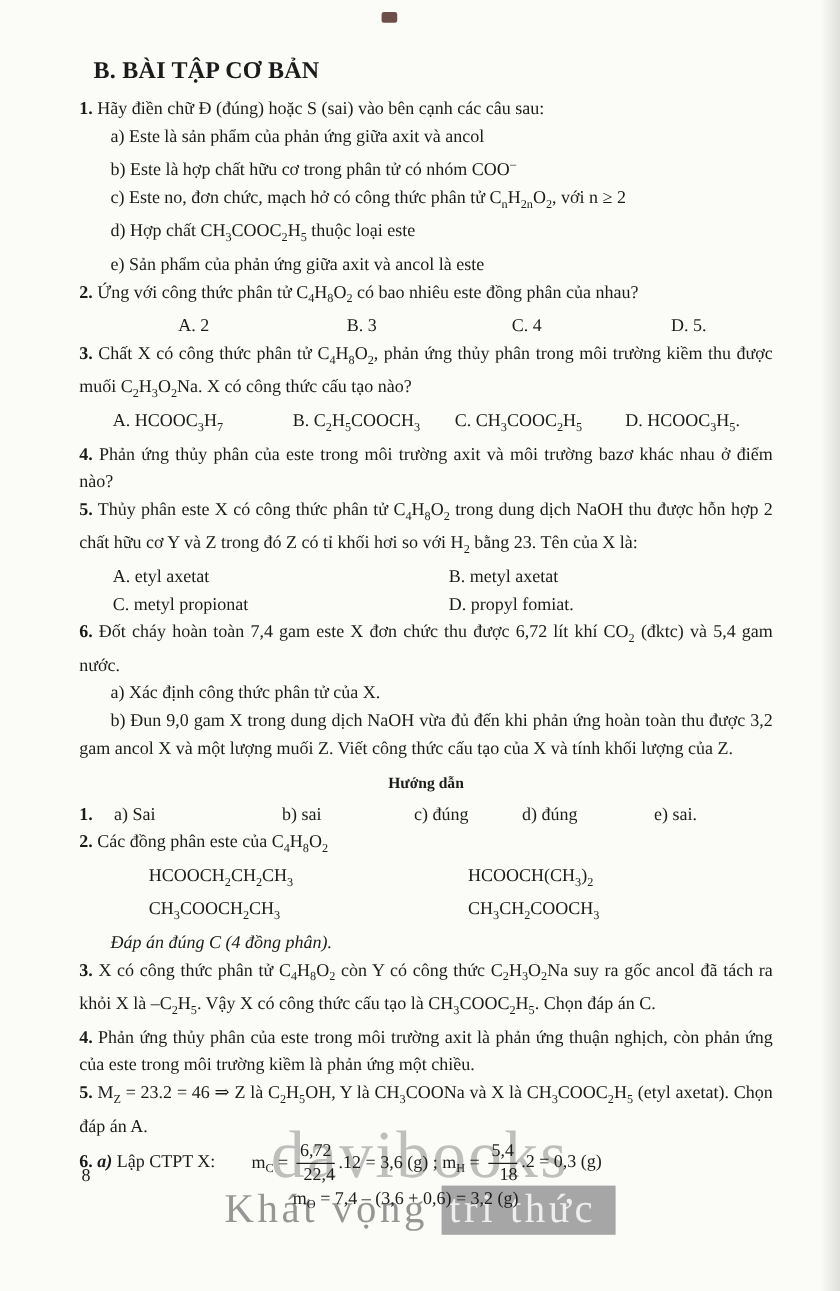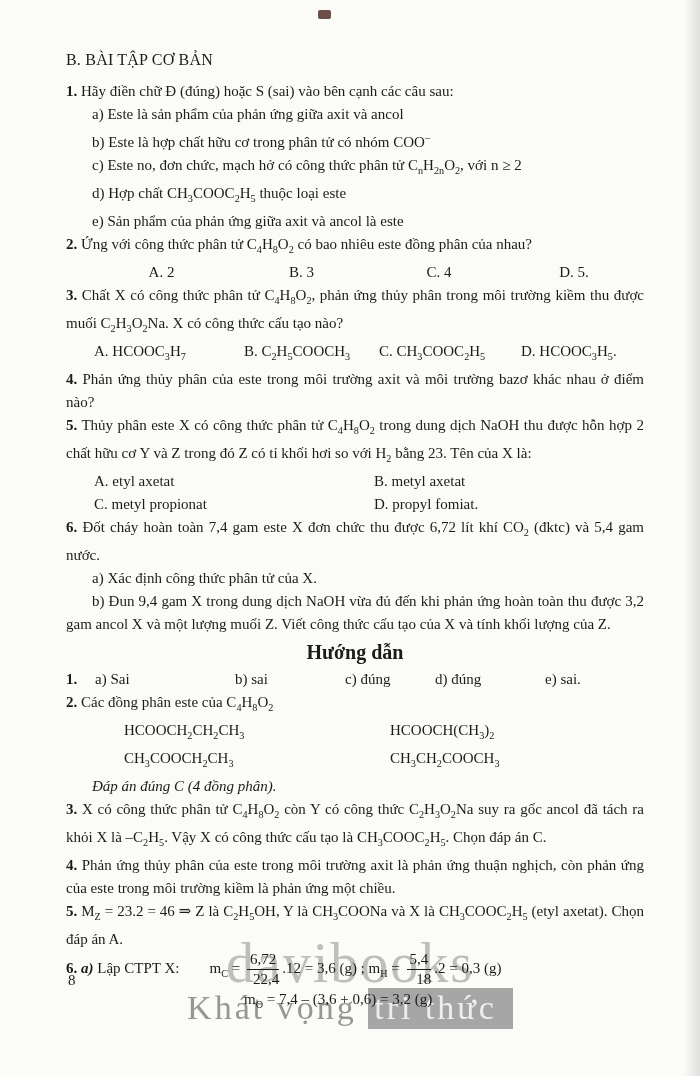--- a/index.html
+++ b/index.html
@@ -11,31 +11,31 @@
     position:relative;
     overflow:hidden;
   }
   .page {
     position:absolute; left:66px; top:48px; width:578px;
     font-size:15px; line-height:23px; z-index:1;
   }
   .page p { margin:0; text-align:justify; }
   .b { font-weight:bold; }
   .i { font-style:italic; }
-  .heading { font-size:16px; font-weight:normal; margin:0 0 9px 0; letter-spacing:.2px; }
+  .heading { font-size:20px; font-weight:bold; margin:0 0 9px 12px; letter-spacing:.2px; }
   .sub { text-indent:26px; }
   sub { font-size:0.68em; }
   sup { font-size:0.68em; }
 
   .opts { display:grid; padding-left:28px; line-height:23px; }
   .q2opts { grid-template-columns:135px 145px 130px auto;text-align:center; }
   .q3opts { grid-template-columns:150px 135px 142px auto; }
   .q5opts { grid-template-columns:280px auto; }
 
-  .solheading { font-size:20px; font-weight:bold; text-align:center; margin:5px 0 4px 0; }
+  .solheading { font-size:13px; font-weight:bold; text-align:center; margin:5px 0 4px 0; }
 
   .s1row { display:flex; }
   .s1row .n { width:29px; font-weight:bold; }
   .s1row .p0 { width:140px; }
   .s1row .p1 { width:110px; }
   .s1row .p2 { width:90px; }
   .s1row .p3 { width:110px; }
 
   .formulas { display:grid; grid-template-columns:222px auto; padding-left:58px;gap:44px; }
 
@@ -111,21 +111,21 @@
   <p><span class="b">5.</span> <span>Thủy phân este X có công thức phân tử C<sub>4</sub>H<sub>8</sub>O<sub>2</sub> trong dung dịch NaOH thu được hỗn hợp 2 chất hữu cơ Y và Z trong đó Z có tỉ khối hơi so với H<sub>2</sub> bằng 23. Tên của X là:</span></p>
   <div class="opts q5opts">
     <span>A. etyl axetat</span>
     <span>B. metyl axetat</span>
     <span>C. metyl propionat</span>
     <span>D. propyl fomiat.</span>
   </div>
 
   <p><span class="b">6.</span> <span>Đốt cháy hoàn toàn 7,4 gam este X đơn chức thu được 6,72 lít khí CO<sub>2</sub> (đktc) và 5,4 gam nước.</span></p>
   <p class="sub">a) Xác định công thức phân tử của X.</p>
-  <p class="sub">b) Đun 9,4 gam X trong dung dịch NaOH vừa đủ đến khi phản ứng hoàn toàn thu được 3,2 gam ancol X và một lượng muối Z. Viết công thức cấu tạo của X và tính khối lượng của Z.</p>
+  <p class="sub">b) Đun 9,0 gam X trong dung dịch NaOH vừa đủ đến khi phản ứng hoàn toàn thu được 3,2 gam ancol X và một lượng muối Z. Viết công thức cấu tạo của X và tính khối lượng của Z.</p>
 
   <div class="solheading">Hướng dẫn</div>
 
   <div class="s1row">
     <span class="n">1.</span>
     <span class="p0">a) Sai</span>
     <span class="p1">b) sai</span>
     <span class="p2">c) đúng</span>
     <span class="p3">d) đúng</span>
     <span class="p4">e) sai.</span>

